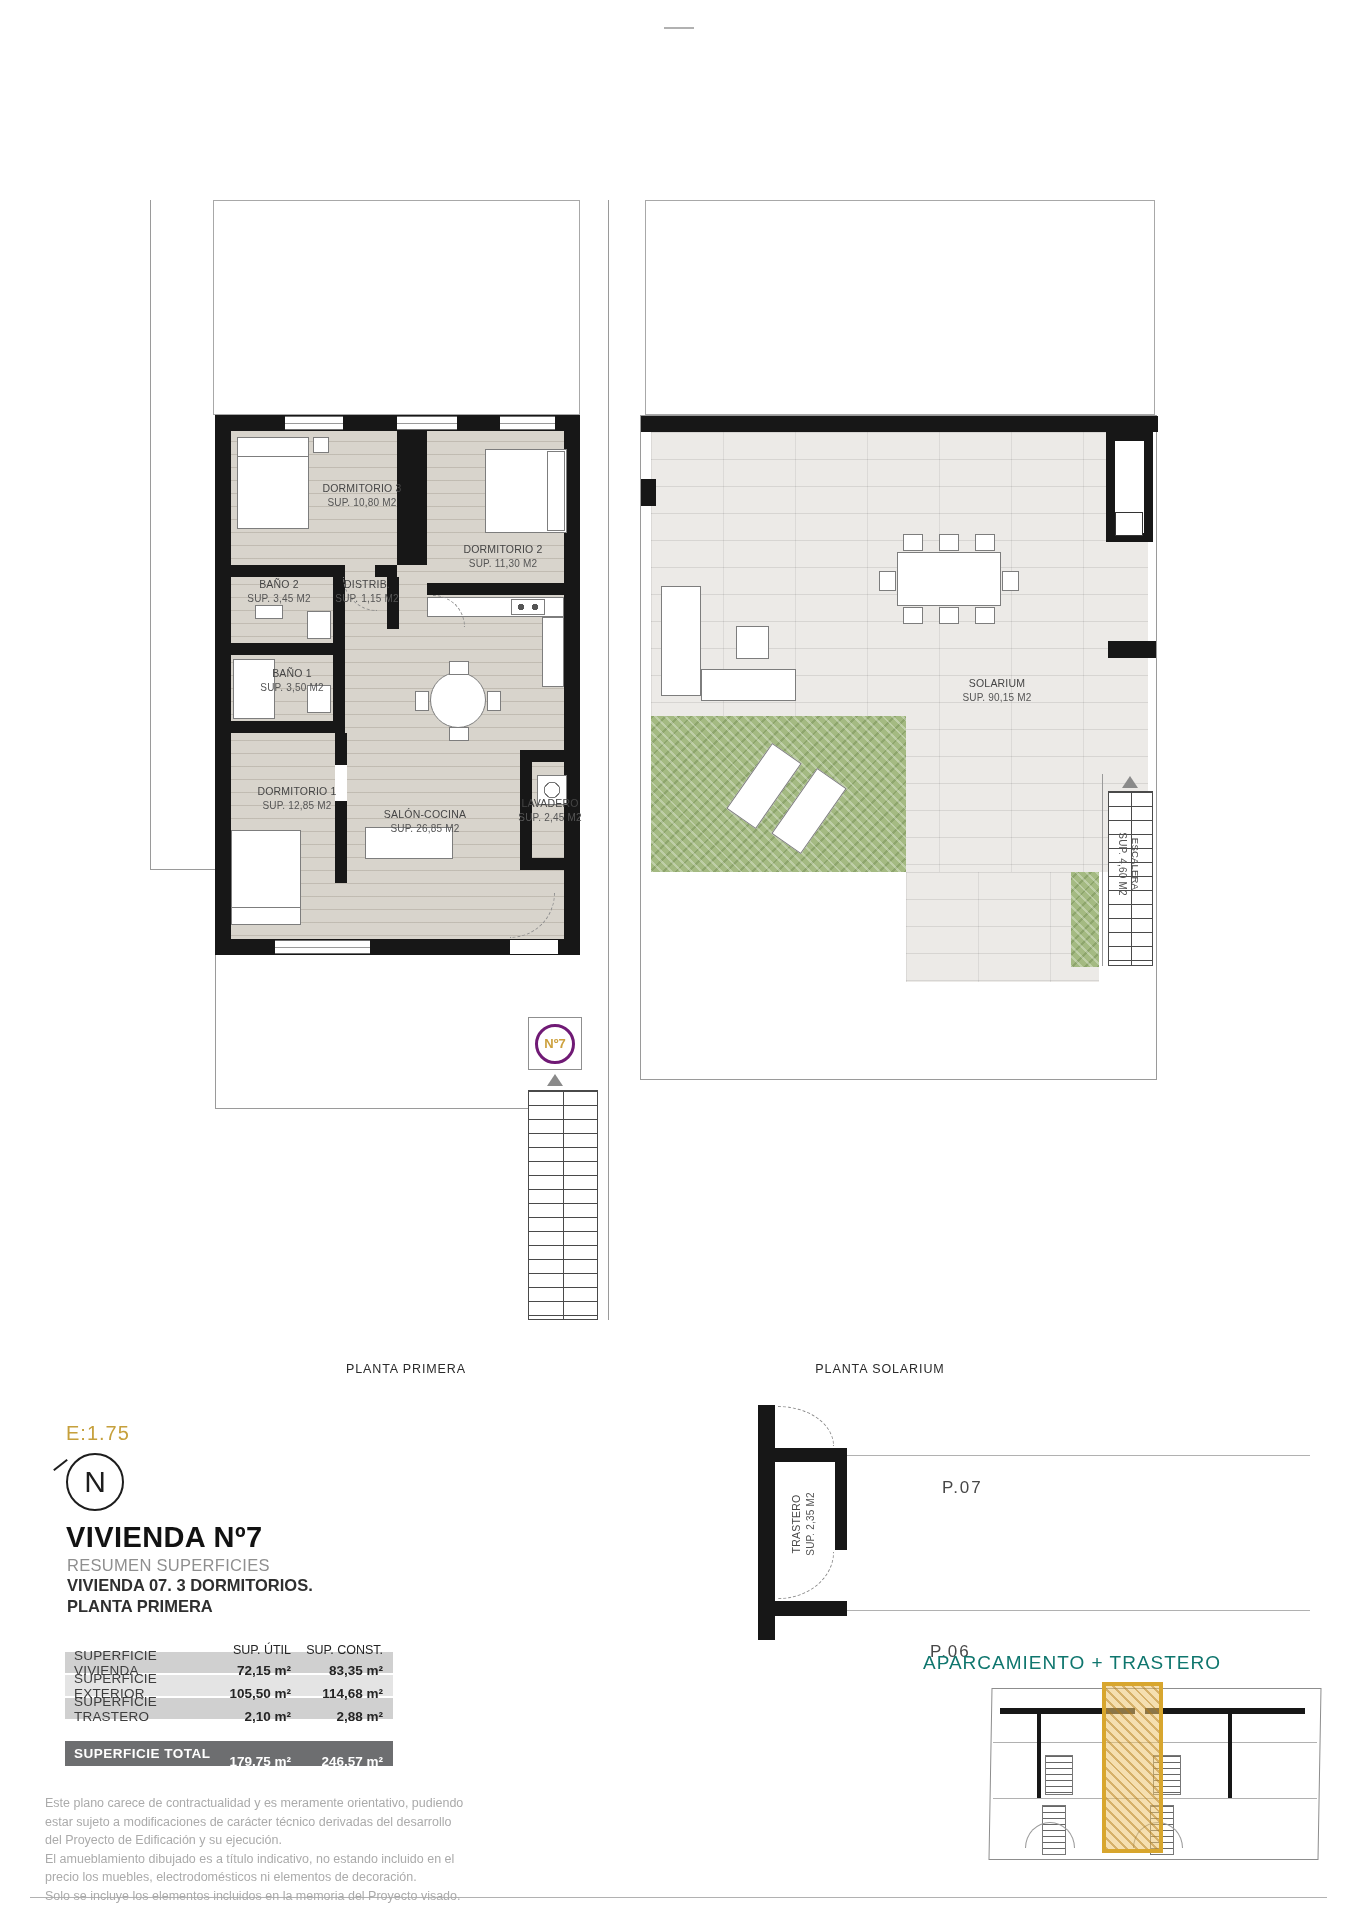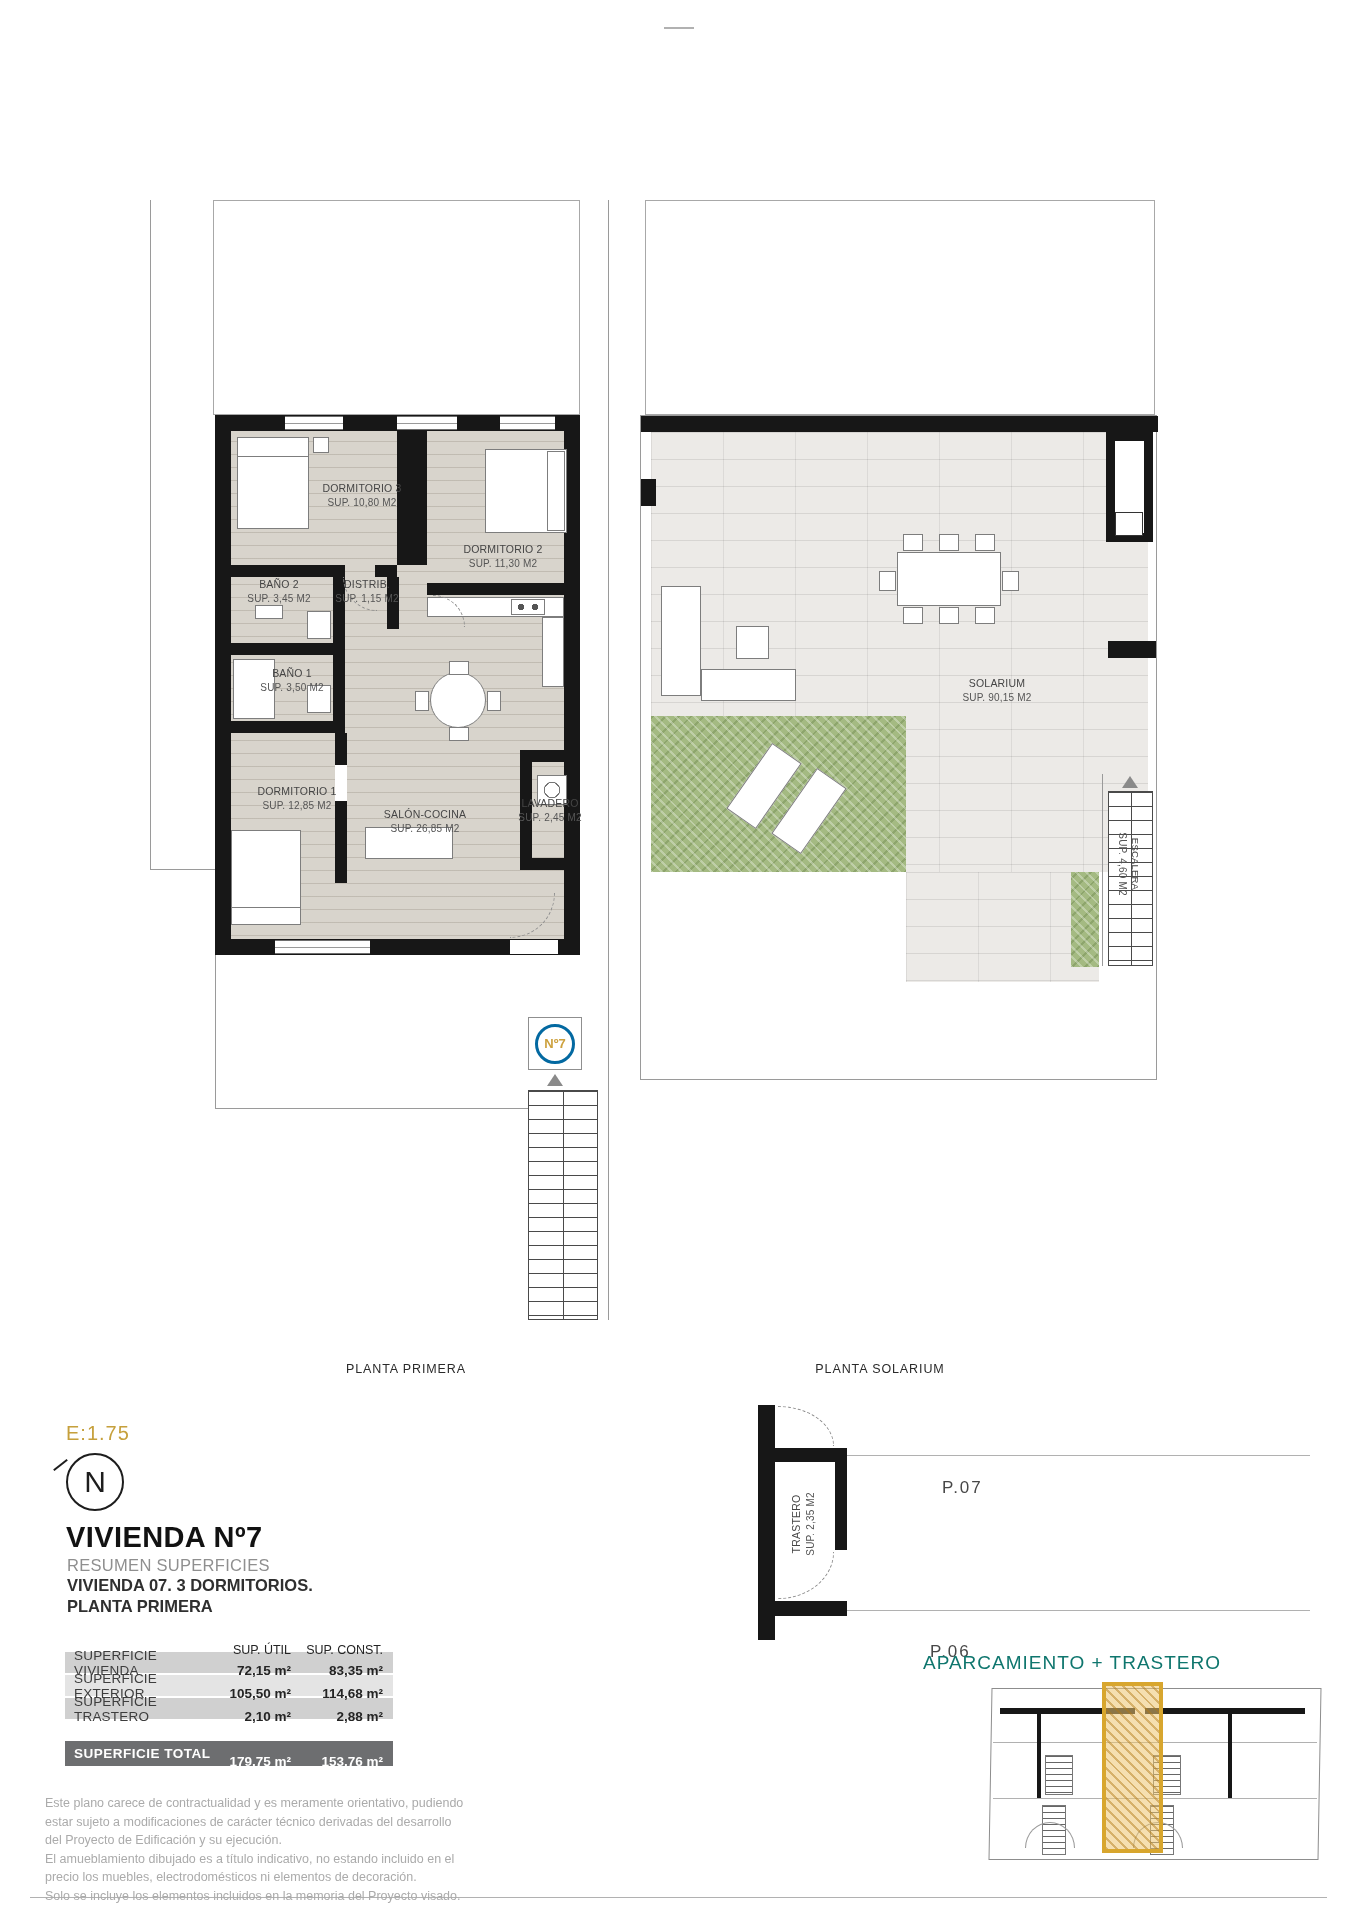--- a/index.html
+++ b/index.html
@@ -43,21 +43,21 @@
   .rlabel .a{font-size:10px;color:#555;}
   .vert{transform:translate(-50%,-50%) rotate(-90deg);}
   .vert90{transform:translate(-50%,-50%) rotate(90deg);}
   .plancap{position:absolute;font-size:12.5px;letter-spacing:.9px;color:#2a2a2a;
            transform:translateX(-50%);white-space:nowrap;}
   
   .roof{position:absolute;background:#fff;border:1px solid #a8a8a8;}
   .prop{position:absolute;background:#fff;border:1px solid #9a9a9a;}
   
   .badge-box{position:absolute;background:#fff;border:1px solid #8f8f8f;display:flex;align-items:center;justify-content:center;}
-  .badge-ring{width:40px;height:40px;border:3px solid #0369a1;border-radius:50%;display:flex;
+  .badge-ring{width:40px;height:40px;border:3px solid #701a75;border-radius:50%;display:flex;
               align-items:center;justify-content:center;color:#cda13e;font-size:13px;font-weight:bold;}
   
   .scale-label{position:absolute;left:66px;top:1422px;font-size:20px;letter-spacing:1px;color:#c6a03c;}
   .ncircle{position:absolute;left:66px;top:1453px;width:58px;height:58px;border:2px solid #1d1d1d;
            border-radius:50%;display:flex;align-items:center;justify-content:center;
            font-size:30px;color:#1d1d1d;background:#fff;}
   .ntick{position:absolute;left:52px;top:1464px;width:17px;height:2px;background:#1d1d1d;transform:rotate(-38deg);}
   .tb-title{position:absolute;left:66px;top:1521px;font-size:29px;font-weight:bold;color:#121212;letter-spacing:.4px;}
   .tb-sub{position:absolute;left:67px;top:1556px;font-size:16.5px;color:#8f8f8f;letter-spacing:.3px;}
   .tb-l2{position:absolute;left:67px;top:1576px;font-size:16.5px;font-weight:600;color:#2f2f2f;}
@@ -292,21 +292,21 @@
       <div class="sval c2">114,68 m²</div>
     </div>
     <div class="srow g1">
       <div class="slabel">SUPERFICIE TRASTERO</div>
       <div class="sval">2,10 m²</div>
       <div class="sval c2">2,88 m²</div>
     </div>
     <div class="srow total">
       <div class="slabel">SUPERFICIE TOTAL</div>
       <div class="sval">179,75 m²</div>
-      <div class="sval c2">153,76 m²</div>
+      <div class="sval c2">246,57 m²</div>
     </div>
   </div>
 
   <div class="disclaimer">
     <div>Este plano carece de contractualidad y es meramente orientativo, pudiendo</div>
     <div>estar sujeto a modificaciones de carácter técnico derivadas del desarrollo</div>
     <div>del Proyecto de Edificación y su ejecución.</div>
     <div>El amueblamiento dibujado es a título indicativo, no estando incluido en el</div>
     <div>precio los muebles, electrodomésticos ni elementos de decoración.</div>
     <div>Solo se incluye los elementos incluidos en la memoria del Proyecto visado.</div>

